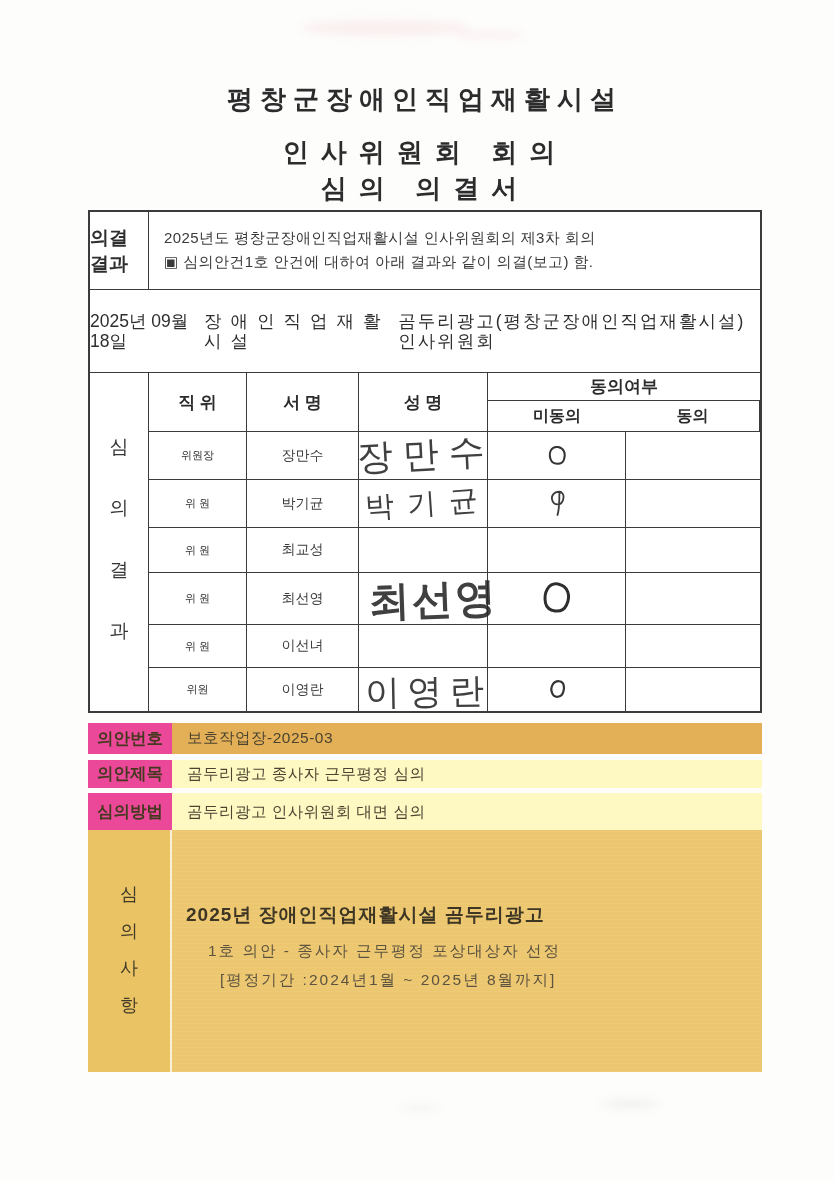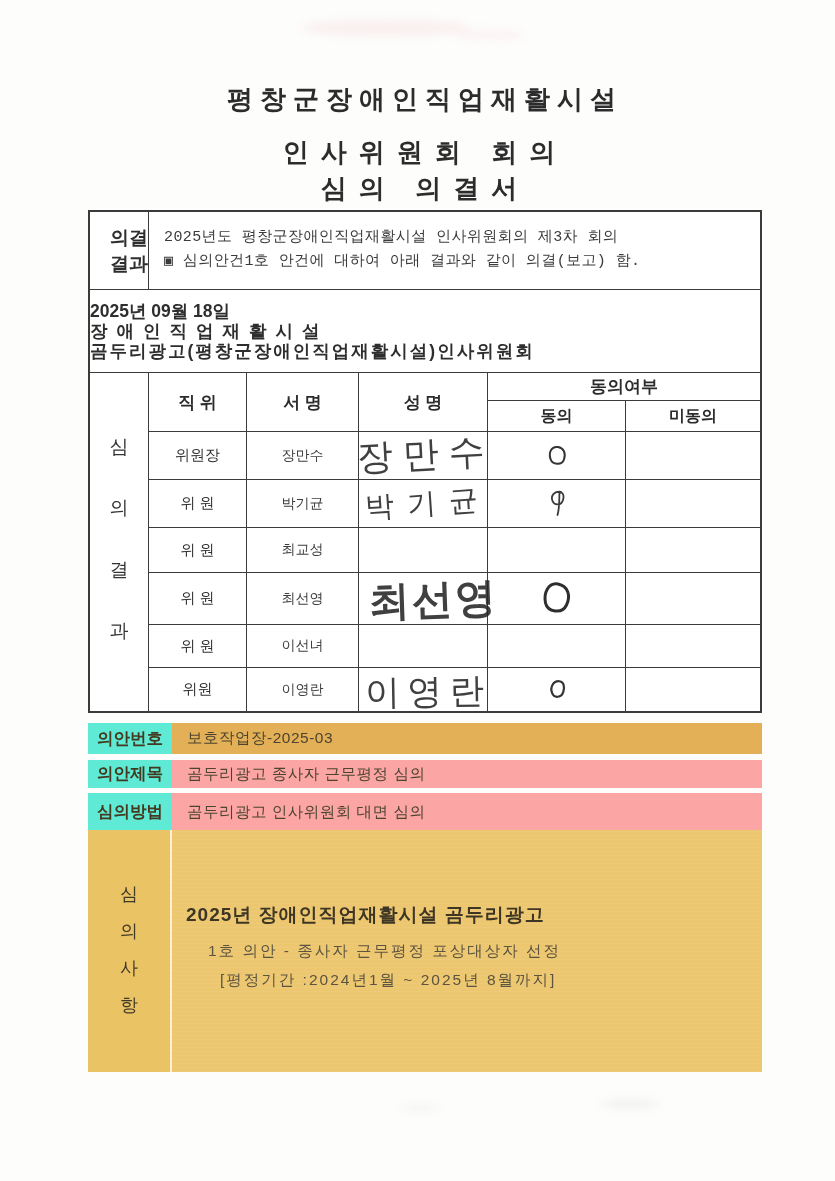--- a/index.html
+++ b/index.html
@@ -15,68 +15,68 @@
     font-size:26px;font-weight:600;color:#2c2c2c;white-space:nowrap;}
   .t1{top:82px;letter-spacing:7px;}
   .t2{top:135px;letter-spacing:12px;}
   .t3{top:171px;letter-spacing:12px;}
 
   
   .main-table{position:absolute;left:88px;top:210px;width:674px;height:503px;
     border:2px solid #3b3b3b;box-sizing:border-box;background:#fff;}
   .sec-a{height:78px;display:flex;border-bottom:1px solid #3b3b3b;box-sizing:border-box;}
   .res-label{width:59px;border-right:1px solid #3b3b3b;box-sizing:border-box;
-    display:flex;flex-direction:column;align-items:flex-end;justify-content:center;
+    display:flex;flex-direction:column;align-items:flex-start;justify-content:center;
     font-family:"Liberation Serif","DejaVu Serif",serif;font-size:19px;font-weight:600;
     line-height:26px;color:#2e2e2e;}
   .res-body{flex:1;padding:14px 0 0 15px;font-size:15px;line-height:24px;
-    letter-spacing:0.4px;color:#3a3a3a;font-family:Liberation Mono, monospace;}
+    letter-spacing:0.4px;color:#3a3a3a;}
   .sec-b{height:83px;border-bottom:1px solid #3b3b3b;box-sizing:border-box;
-    display:flex;flex-direction:column;align-items:flex-start;justify-content:center;
-    font-size:17.5px;font-weight:700;line-height:20px;color:#2e2e2e;}
+    display:flex;flex-direction:row;align-items:center;justify-content:center;
+    font-size:17.5px;font-weight:400;line-height:20px;color:#2e2e2e;}
   .b2{letter-spacing:9px;}
   .b3{letter-spacing:2px;}
   .sec-c{height:338px;display:flex;}
   .vcol{width:59px;border-right:1px solid #3b3b3b;box-sizing:border-box;
     display:flex;flex-direction:column;align-items:center;justify-content:space-evenly;
     padding:26px 0 32px;font-size:19px;color:#333;}
   .cgrid{flex:1;display:grid;
     grid-template-columns:98px 112px 129px 138px 1fr;
     grid-template-rows:28px 31px 48px 48px 45px 52px 43px 43px;}
   .cell{border-right:1px solid #3b3b3b;border-bottom:1px solid #3b3b3b;
     display:flex;align-items:center;justify-content:center;
     box-sizing:border-box;position:relative;}
   .cell.last-col{border-right:none;}
   .cell.last-row{border-bottom:none;}
   .hdr{font-weight:700;font-size:17px;color:#2b2b2b;}
   .hdr-small{font-weight:700;font-size:16px;color:#2b2b2b;}
   .span2{grid-row:1/3;}
   .consent-span{grid-column:4/6;}
-  .pos-cell{font-size:15px;color:#2f2f2f;}
+  .pos-cell{font-size:11px;color:#2f2f2f;}
   .name-cell{font-size:14px;color:#3c3c3c;}
   .sig{position:absolute;left:50%;top:50%;white-space:nowrap;
     color:#262626;opacity:.88;z-index:2;
     font-family:"Liberation Serif","DejaVu Serif",serif;}
   .sig1{font-size:36px;letter-spacing:10px;transform:translate(-48%,-52%) rotate(-3deg);}
   .sig2{font-size:29px;letter-spacing:13px;transform:translate(-46%,-50%) rotate(-4deg);}
   .sig4{font-size:41px;font-weight:600;letter-spacing:2px;transform:translate(-42%,-48%) rotate(-2deg);}
   .sig6{font-size:35px;letter-spacing:7px;transform:translate(-46%,-46%) rotate(-1deg);}
   .mark svg{display:block;}
 
   
   .ag-row{position:absolute;left:88px;width:674px;display:flex;}
   .ag-row1{top:723px;height:31px;}
   .ag-row2{top:760px;height:28px;}
   .ag-row3{top:793px;height:38px;border-radius:9px;}
-  .ag-label{width:84px;background:#5eead4;display:flex;align-items:center;justify-content:center;
+  .ag-label{width:84px;background:#ec4899;display:flex;align-items:center;justify-content:center;
     font-size:16.5px;font-weight:700;color:#44391f;}
   .ag-value{flex:1;display:flex;align-items:center;padding-left:15px;
     font-size:15.5px;color:#4c4430;letter-spacing:0.5px;}
   .val-number{background:#e3b057;}
-  .val-light{background:#fca5a5;}
+  .val-light{background:#fef9c3;}
 
   
   .delib{position:absolute;left:88px;top:830px;width:674px;height:242px;
     background:#ecc76f;display:flex;
     background-image:repeating-linear-gradient(0deg,rgba(255,255,255,0.06) 0 1px,transparent 1px 4px);}
   .delib-label{width:84px;background:#eac364;border-right:2px solid rgba(255,255,255,0.75);
     box-sizing:border-box;display:flex;flex-direction:column;align-items:center;
     padding-top:52px;gap:13px;font-size:18px;color:#3f3a28;}
   .delib-body{flex:1;padding:72px 0 12px 14px;box-sizing:border-box;}
   .delib-heading{font-size:19px;font-weight:700;color:#3e3624;letter-spacing:1px;}
@@ -131,22 +131,22 @@
         <span>의</span>
         <span>결</span>
         <span>과</span>
       </div>
       <div class="cgrid">
 
         <div class="cell hdr span2">직 위</div>
         <div class="cell hdr span2">서  명</div>
         <div class="cell hdr span2">성  명</div>
         <div class="cell hdr consent-span last-col">동의여부</div>
+        <div class="cell hdr-small last-col">미동의</div>
         <div class="cell hdr-small">동의</div>
-        <div class="cell hdr-small last-col">미동의</div>
 
         <div class="cell pos-cell">위원장</div>
         <div class="cell name-cell">장만수</div>
         <div class="cell">
           <span class="sig sig1">장만수</span>
         </div>
         <div class="cell mark">
           <svg width="28" height="28" viewBox="0 0 28 28">
             <path d="M15 5 C8 4 5.5 11 7.5 17 C9.5 23 19 23.5 21 17.5 C23 11.5 21 6 15 5" fill="none" stroke="#333" stroke-width="2" stroke-linecap="round"></path>
           </svg>

